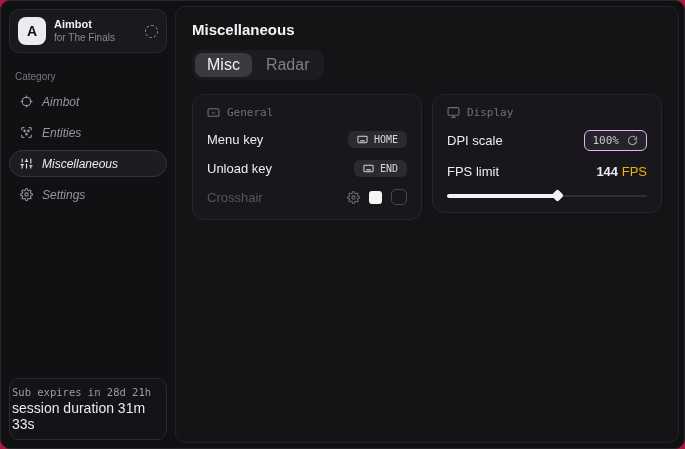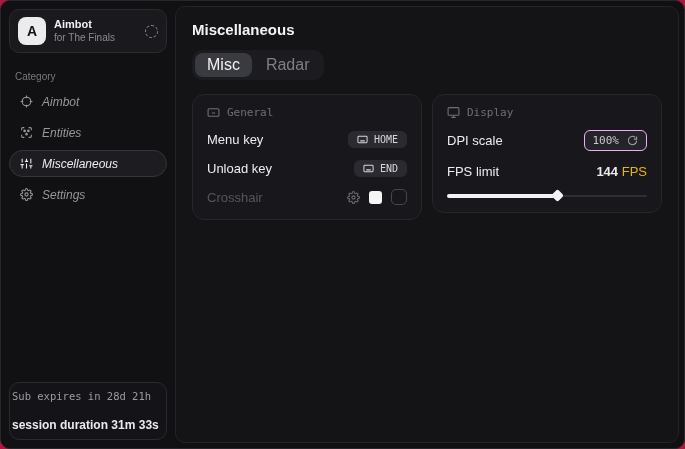--- a/index.html
+++ b/index.html
@@ -53,21 +53,21 @@
     background:#1c1c21; border-color:#35353b; color:#ececf0;
   }
   .nav-item svg { flex:0 0 auto; }
   .sb-spacer { flex:1; }
   .footer-box {
     margin:8px; padding:7px 2px;
     border:1px solid #2a2a2f; border-radius:10px;
     background:#141418;
   }
   .footer-line1 { font-family:"DejaVu Sans Mono", monospace; font-size:10.5px; color:#9b9ba1; }
-  .footer-line2 { margin-top:16px; font-size:12px; font-weight:bold; color:#eaeaee; }
+  .footer-line2 { margin-top:2px; font-size:14px; font-weight:normal; color:#eaeaee; }
   
   .main {
     flex:1; margin:5px 5px 5px 0;
     background:#141417; border:1px solid #232328; border-radius:10px;
     padding:14px 16px; display:flex; flex-direction:column;
   }
   .page-title { font-size:15px; font-weight:bold; color:#f3f3f5; }
   .tabs {
     margin-top:12px; display:inline-flex; align-self:flex-start;
     background:#1b1b20; border-radius:10px; padding:3px; gap:2px;

